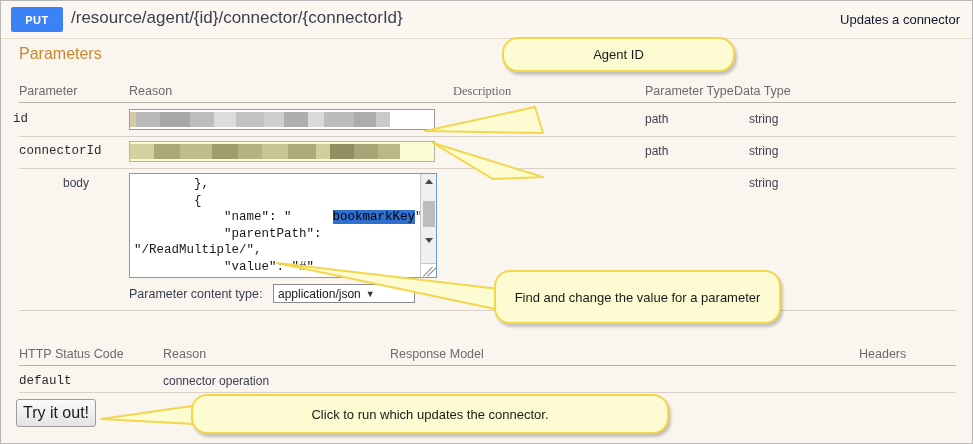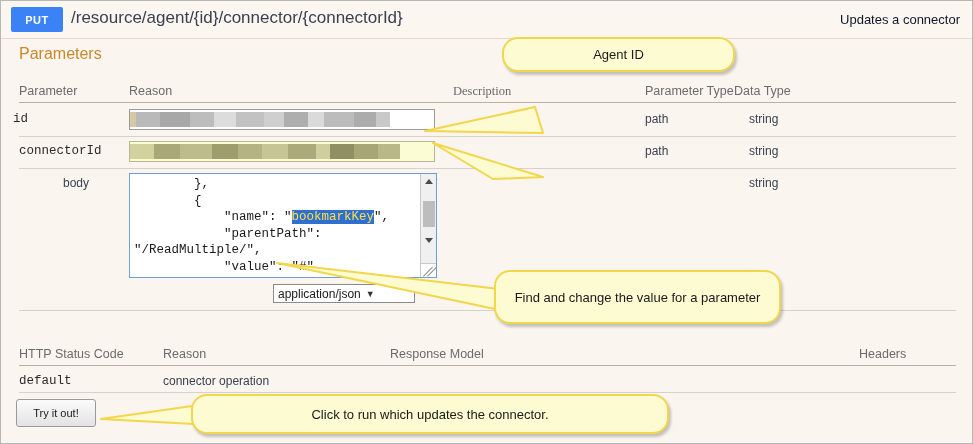--- a/index.html
+++ b/index.html
@@ -104,21 +104,21 @@
   }
   .ta-text{
     position:absolute;left:4px;top:2px;
     width:280px;
     font-family:"Liberation Mono", monospace;
     font-size:12.5px;
     line-height:16.6px;
     color:#1a1a1a;
     white-space:pre;
   }
-  .sel{background:#2f6fd0;color:#fde047;}
+  .sel{background:#2f6fd0;color:#000000;margin-left:41px;}
   .ta-scroll{
     position:absolute;right:0;top:0;width:16px;bottom:0;
     background:#f0f0f0;
     border-left:1px solid #c9c9c9;
     box-sizing:border-box;
   }
   .ta-arrow{
     position:absolute;left:0;width:16px;height:15px;
     display:flex;align-items:center;justify-content:center;
   }
@@ -167,21 +167,21 @@
     margin-left:5px;font-size:9px;color:#333;
   }
 
   
   .try-btn{
     position:absolute;
     box-sizing:border-box;
     border:1px solid #9b9b9b;
     border-radius:3px;
     background:linear-gradient(#fbfbfb,#e3e3e3);
-    font-size:11px;color:#1a1a1a;
+    font-size:16px;color:#1a1a1a;
     display:flex;align-items:center;justify-content:center;
     white-space:nowrap;
     text-align:right;
   }
 
   
   .callout{
     position:absolute;
     box-sizing:border-box;
     background:#fcfbd2;
@@ -280,20 +280,21 @@
       <div class="ta-arrow dn">
           <i></i>
         </div>
     </div>
     <div class="ta-grip">
       <span style="left:2px;top:12px;"></span>
       <span style="left:6px;top:12px;"></span>
     </div>
   </div>
 
+  <div class="ct-label" style="left:128px;top:286px;">Parameter content type:</div>
   <div class="ct-select" style="left:272px;top:283px;width:142px;height:19px;">
     <span>application/json</span>
     <span class="ct-caret">▼</span>
   </div>
 
   <div class="cell" style="left:748px;top:175px;">string</div>
 
   <div class="rule" style="left:18px;top:309px;width:937px;"></div>
 
 

